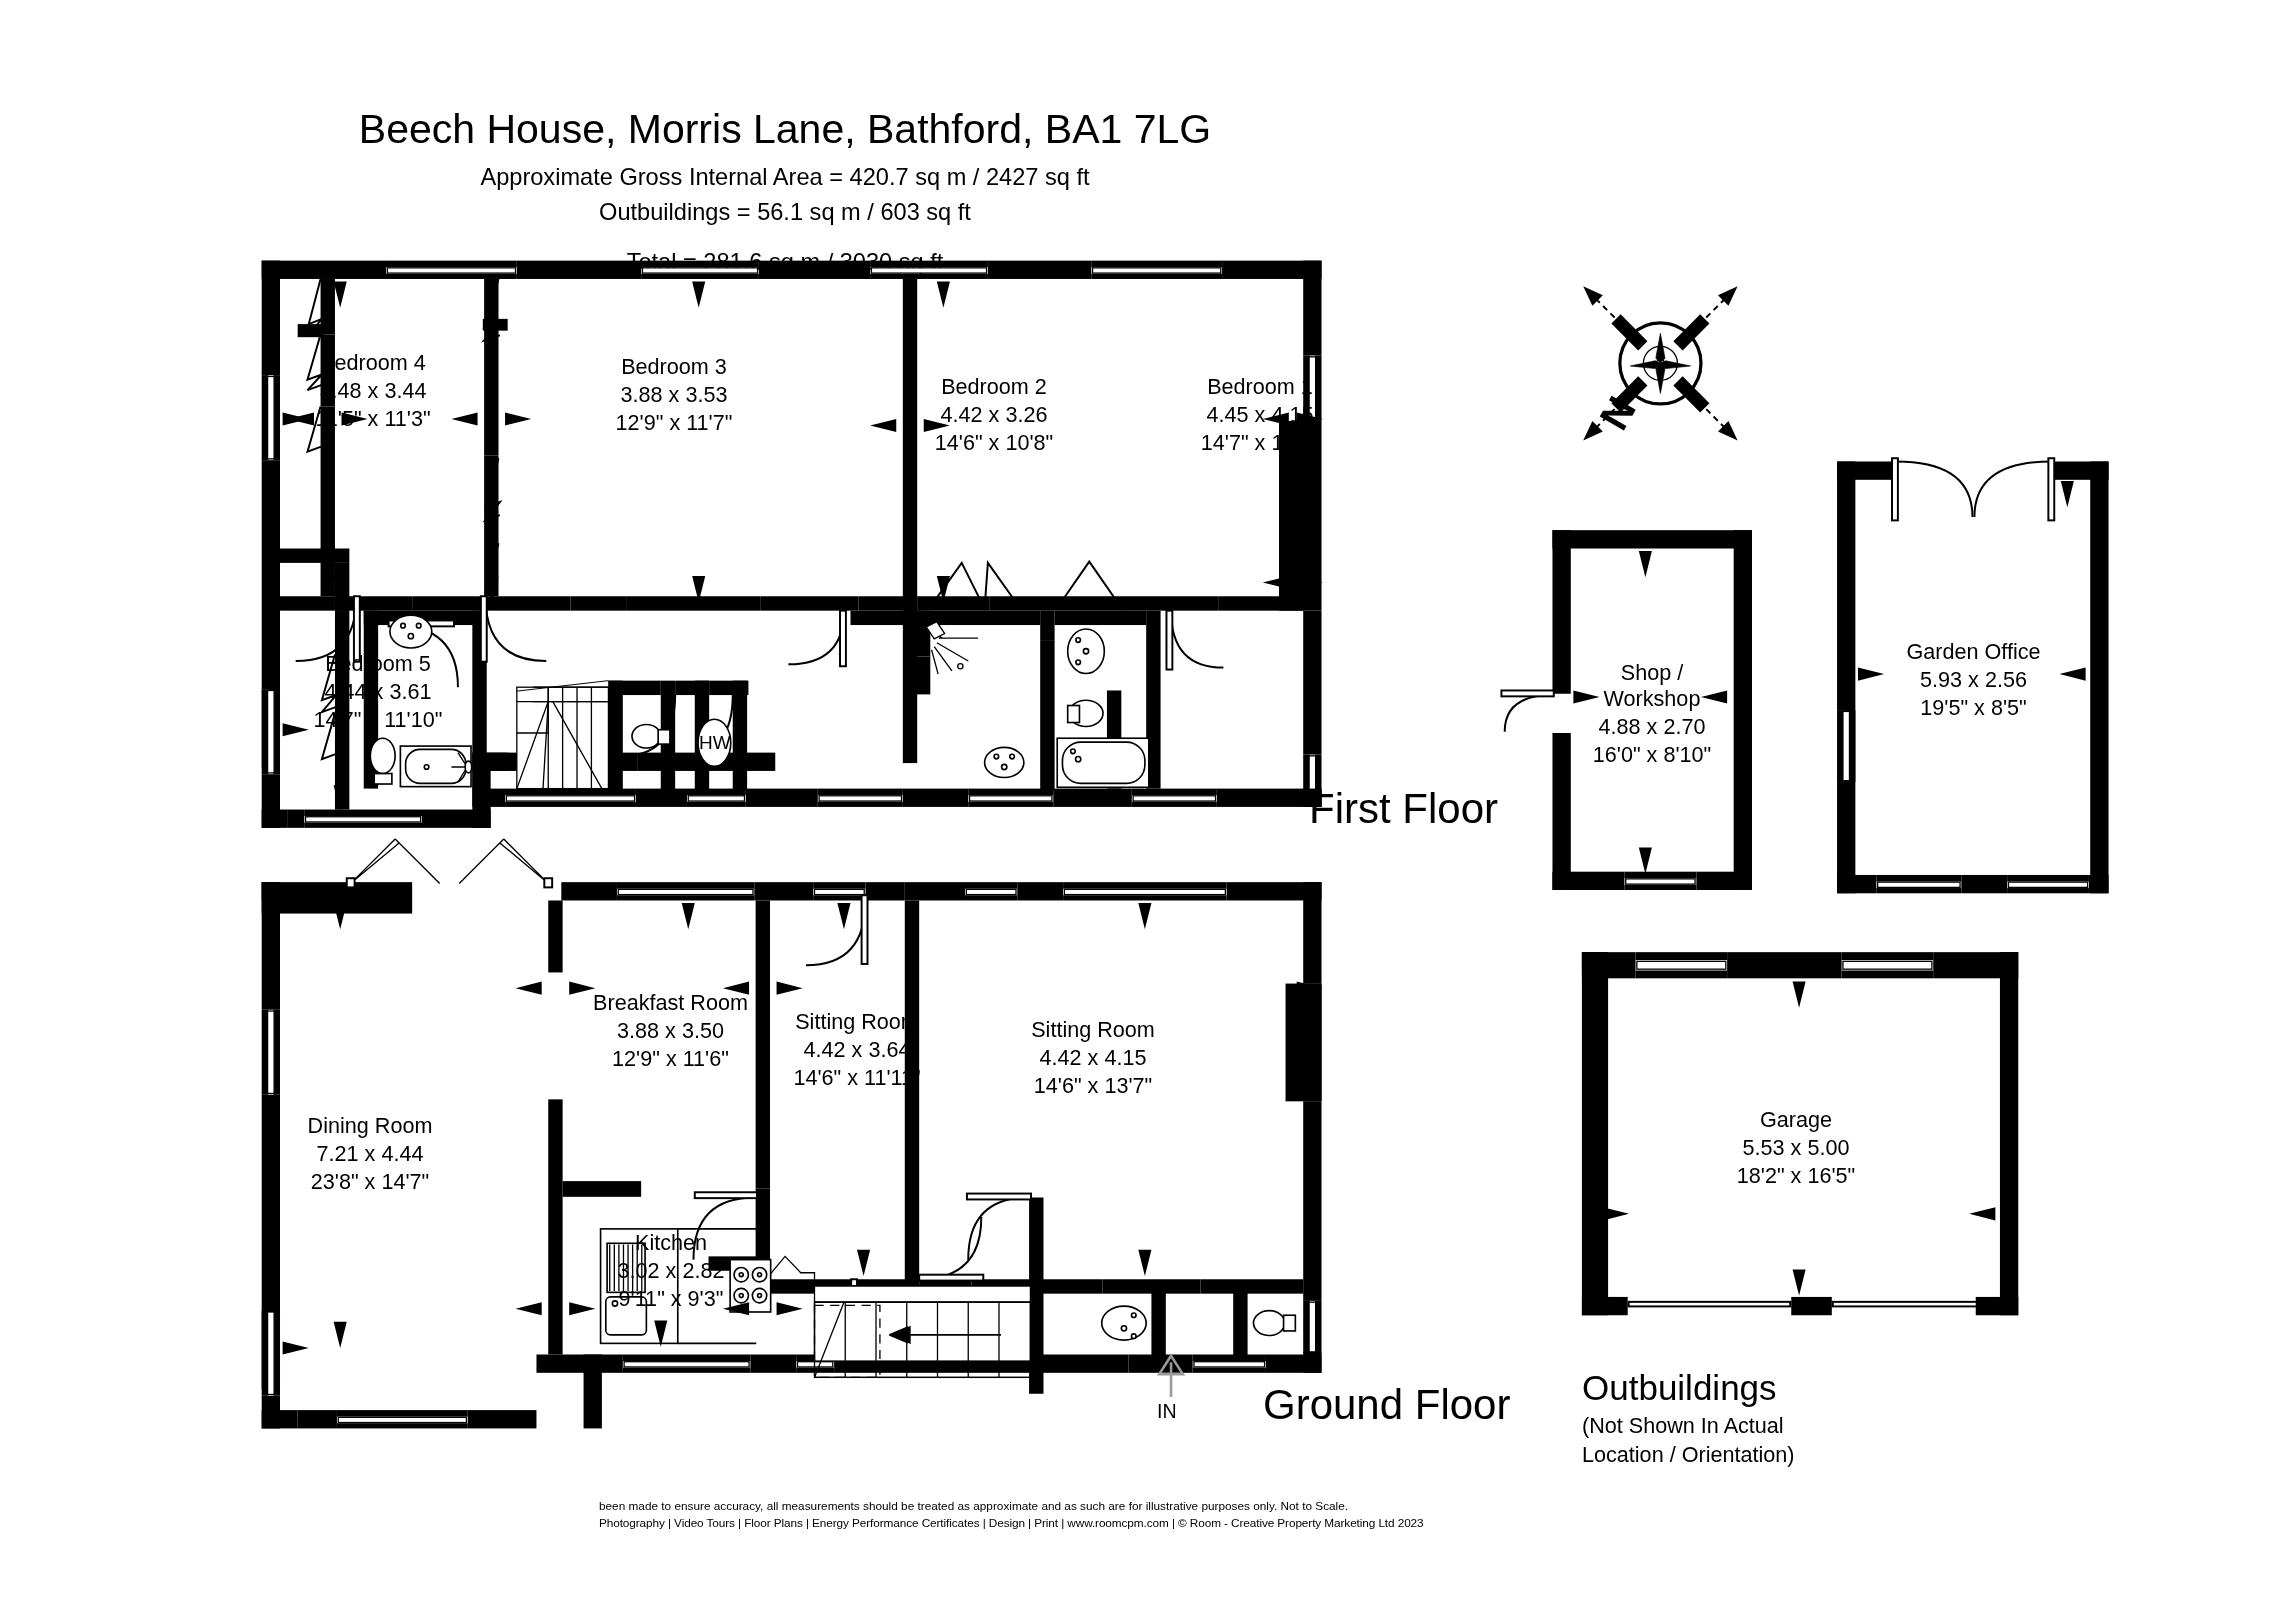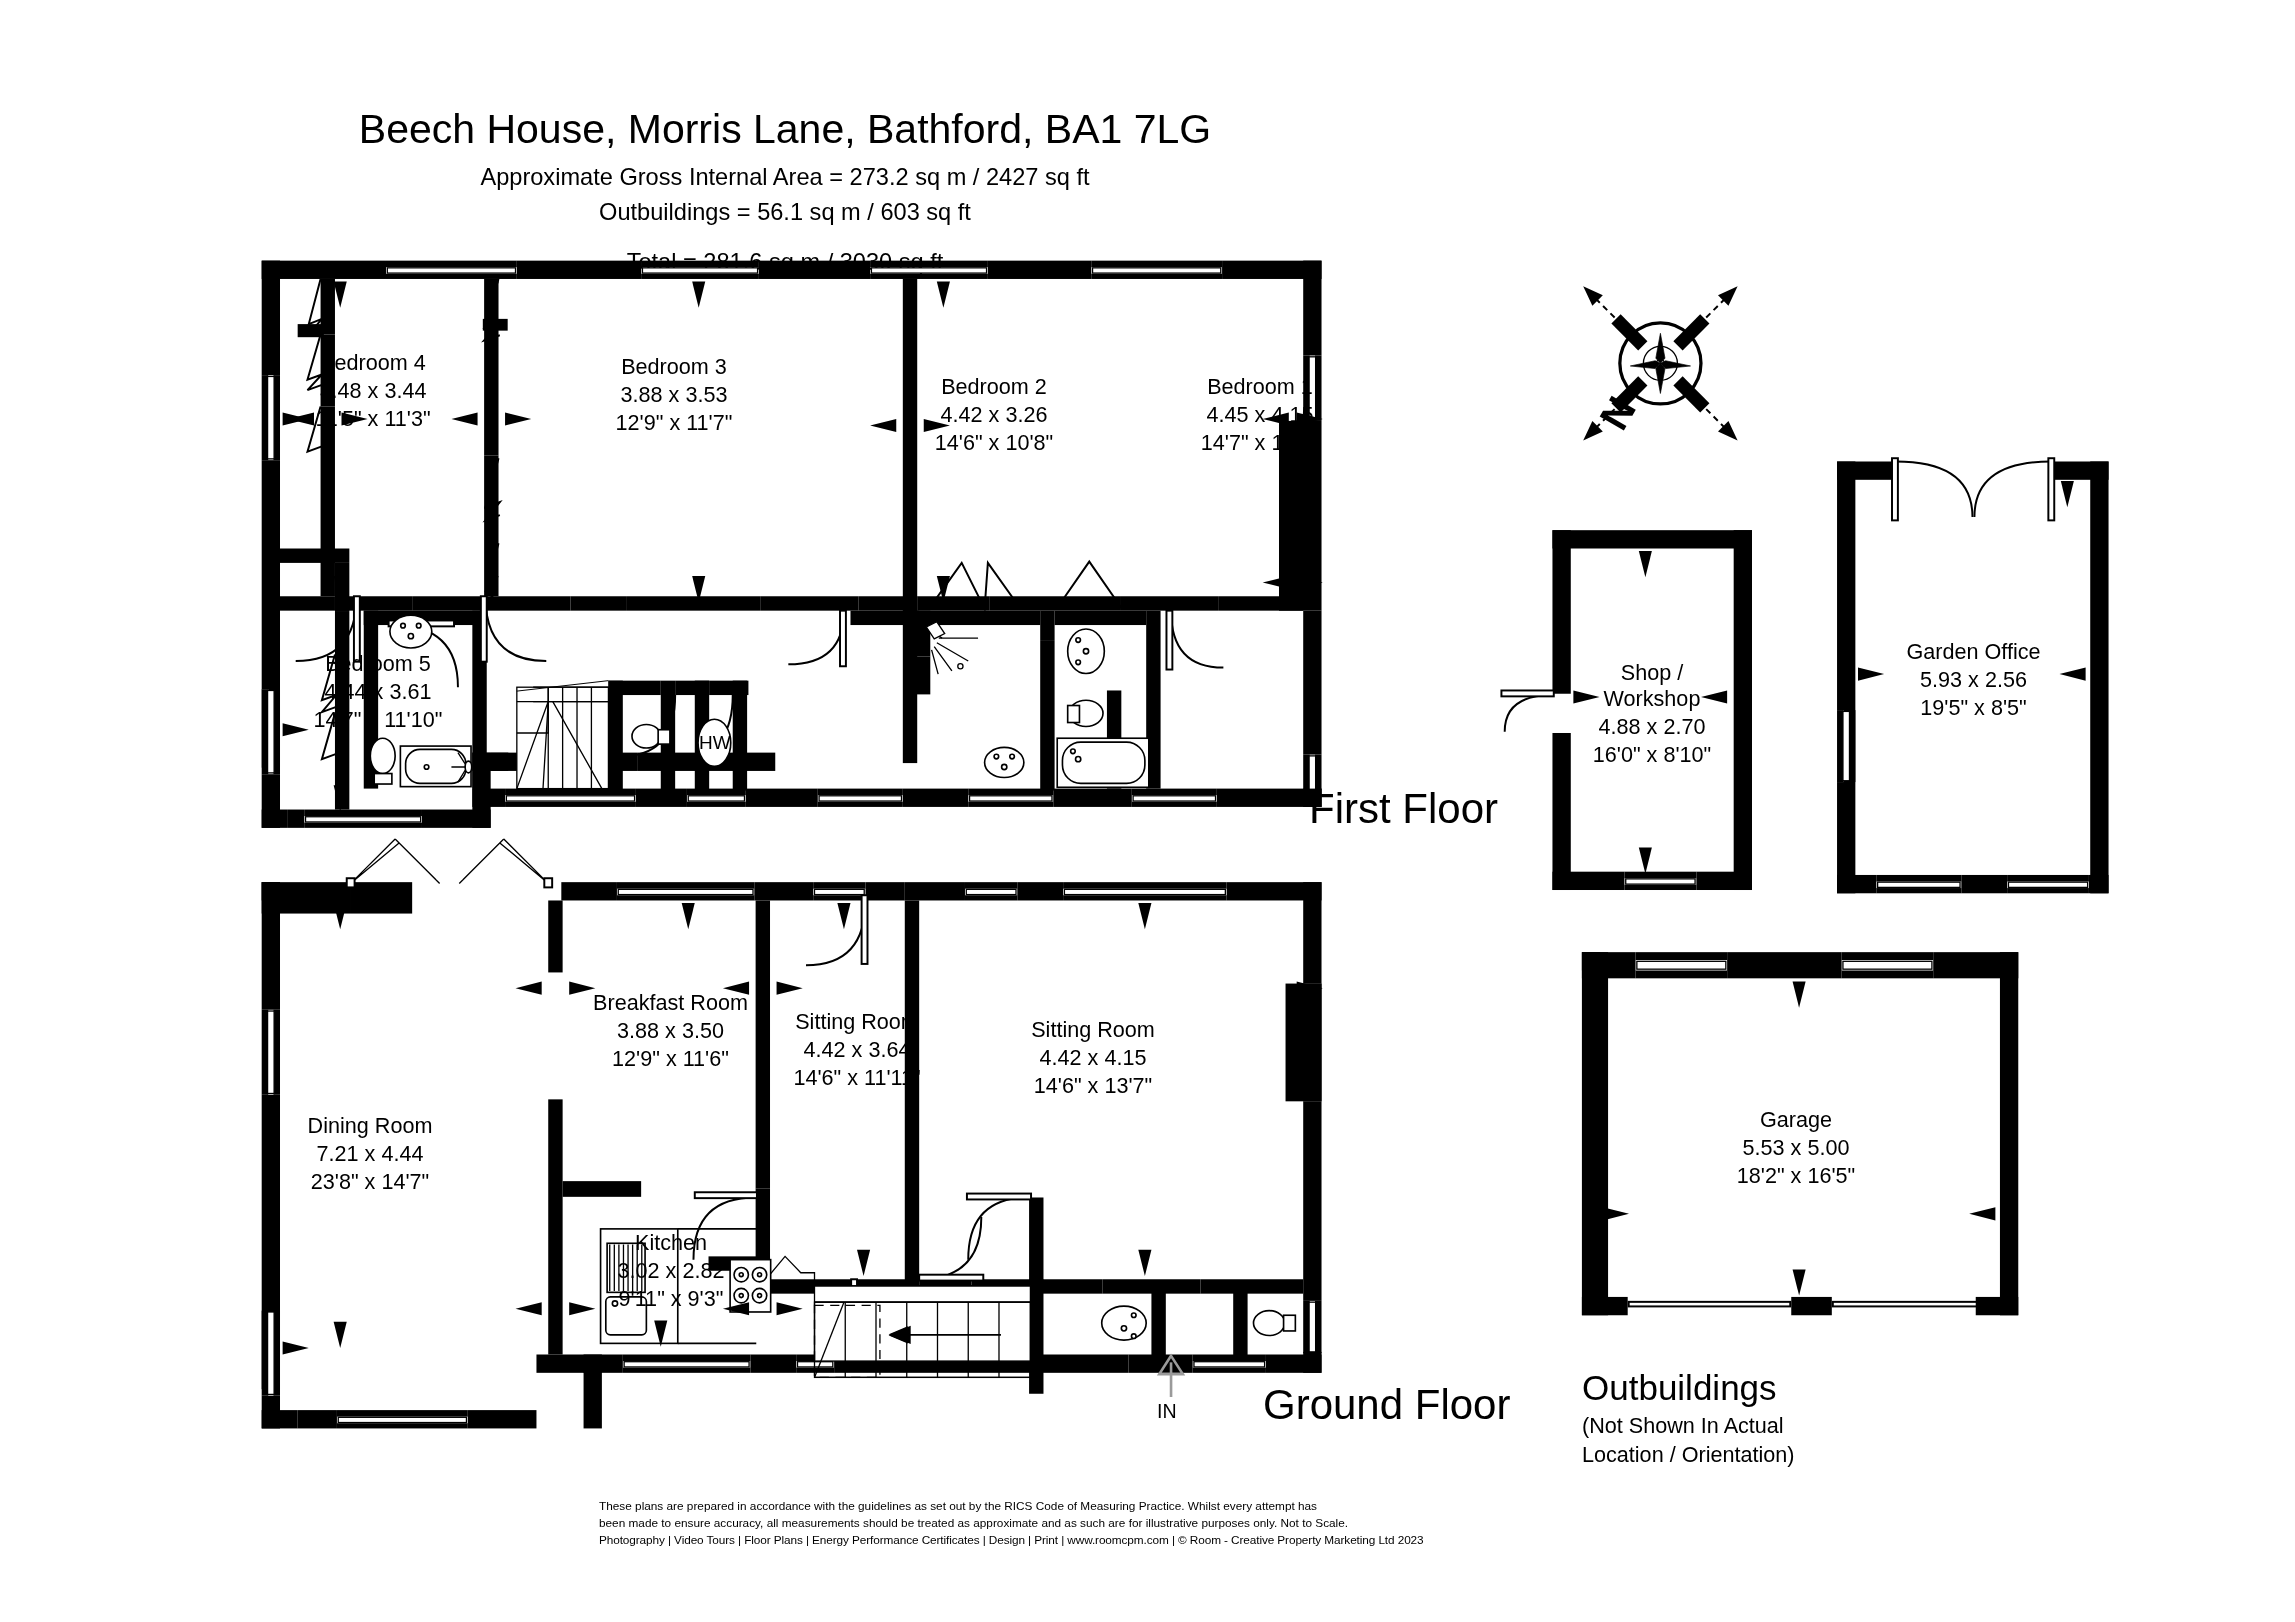--- a/index.html
+++ b/index.html
@@ -37,21 +37,21 @@
   
   #footer{position:absolute;left:599px;top:1498px;width:1126px;
           font-size:11.8px;line-height:1.45;text-align:justify;}
   #footer .ln3{text-align:left;letter-spacing:-0.1px;}
 </style>
 </head>
 <body>
 
 <div id="header">
   <div id="title">Beech House, Morris Lane, Bathford, BA1 7LG</div>
-  <div class="subline s1">Approximate Gross Internal Area = 273.2 sq m / 2427 sq ft</div>
+  <div class="subline s1">Approximate Gross Internal Area = 420.7 sq m / 2427 sq ft</div>
   <div class="subline s2">Outbuildings = 56.1 sq m / 603 sq ft</div>
   <div class="subline s3">Total = 281.6 sq m / 3030 sq ft</div>
 </div>
 
 <div id="plan">
 <svg width="2295" height="1623" viewBox="0 0 3508 2480" xmlns="http://www.w3.org/2000/svg">
   <g fill="#000" stroke="none">
 
   <g>
 
@@ -709,17 +709,16 @@
 <div class="floorlbl" style="left:1309px;top:785px;">First Floor</div>
 <div class="floorlbl" style="left:1263px;top:1381px;">Ground Floor</div>
 <div class="hwlbl" style="left:699px;top:732px;">HW</div>
 <div class="inlbl" style="left:1157px;top:1400px;">IN</div>
 
 <div class="outlbl" style="left:1582px;top:1368px;">Outbuildings</div>
 <div class="outsub" style="left:1582px;top:1412px;">(Not Shown In Actual</div>
 <div class="outsub" style="left:1582px;top:1441px;">Location / Orientation)</div>
 
 <div id="footer">
-  <div class="ln1">These plans are prepared in accordance with the guidelines as set out by the RICS Code of Measuring Practice. Whilst every attempt has</div>
   <div class="ln2">been made to ensure accuracy, all measurements should be treated as approximate and as such are for illustrative purposes only. Not to Scale.</div>
   <div class="ln3">Photography | Video Tours | Floor Plans | Energy Performance Certificates | Design | Print | www.roomcpm.com | © Room - Creative Property Marketing Ltd 2023</div>
 </div>
 
 
 </body></html>

